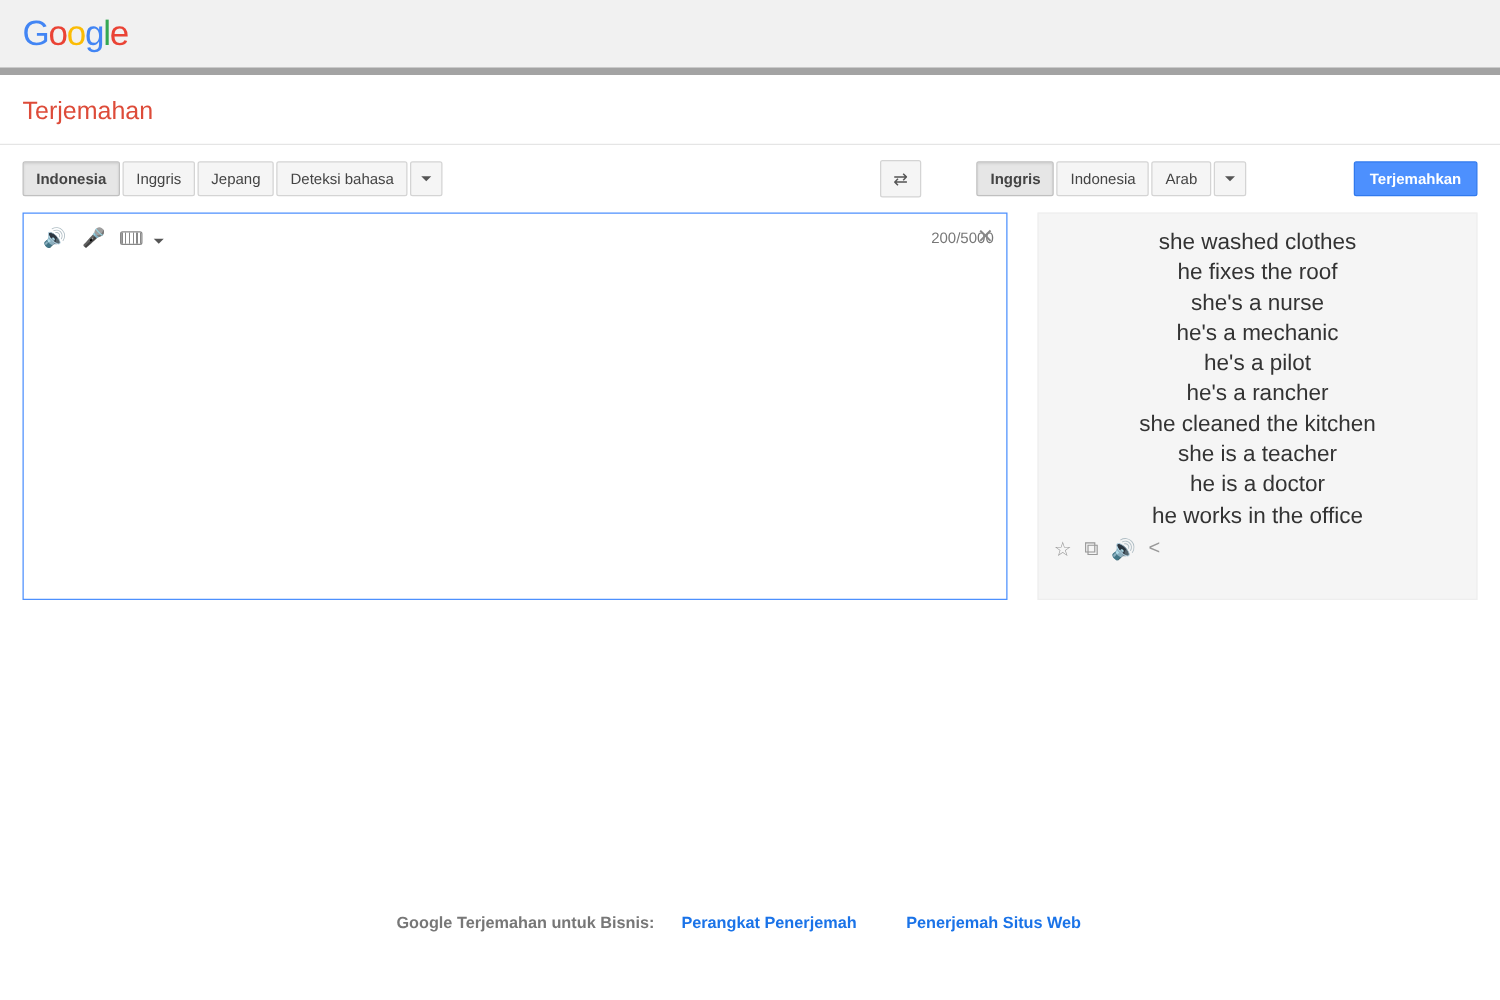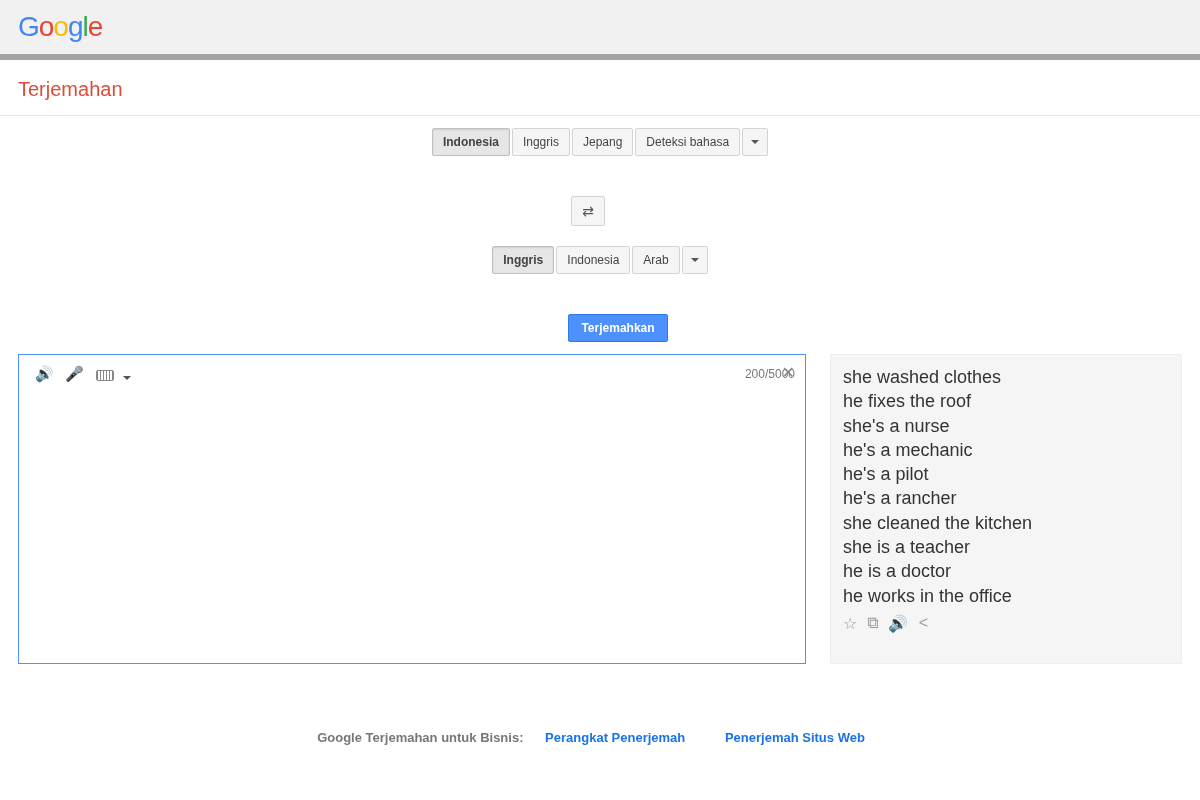--- a/index.html
+++ b/index.html
@@ -40,21 +40,20 @@
   }
   .divider {
     border-bottom: 1px solid #e5e5e5;
   }
 
   .toolbar {
     display: flex;
     align-items: center;
     padding: 12px 18px 8px 18px;
     gap: 20px;
-    flex-direction: column;
   }
   .lang-group {
     display: flex;
     gap: 0;
   }
   .lang-btn {
     background: #f5f5f5;
     border: 1px solid #d4d4d4;
     color: #444;
     font-size: 12px;
@@ -177,20 +176,21 @@
     background: #f5f5f5;
     border: 1px solid #eee;
     padding: 10px 12px 6px 12px;
     min-height: 300px;
   }
   .target-text {
     font-size: 18px;
     color: #333;
     line-height: 1.35;
     white-space: pre-line;
+    text-align: center;
   }
   .target-icons {
     margin-top: 6px;
     display: flex;
     gap: 10px;
     color: #999;
   }
   .target-icons span { cursor: pointer; font-size: 16px; }
 
   .footer {

